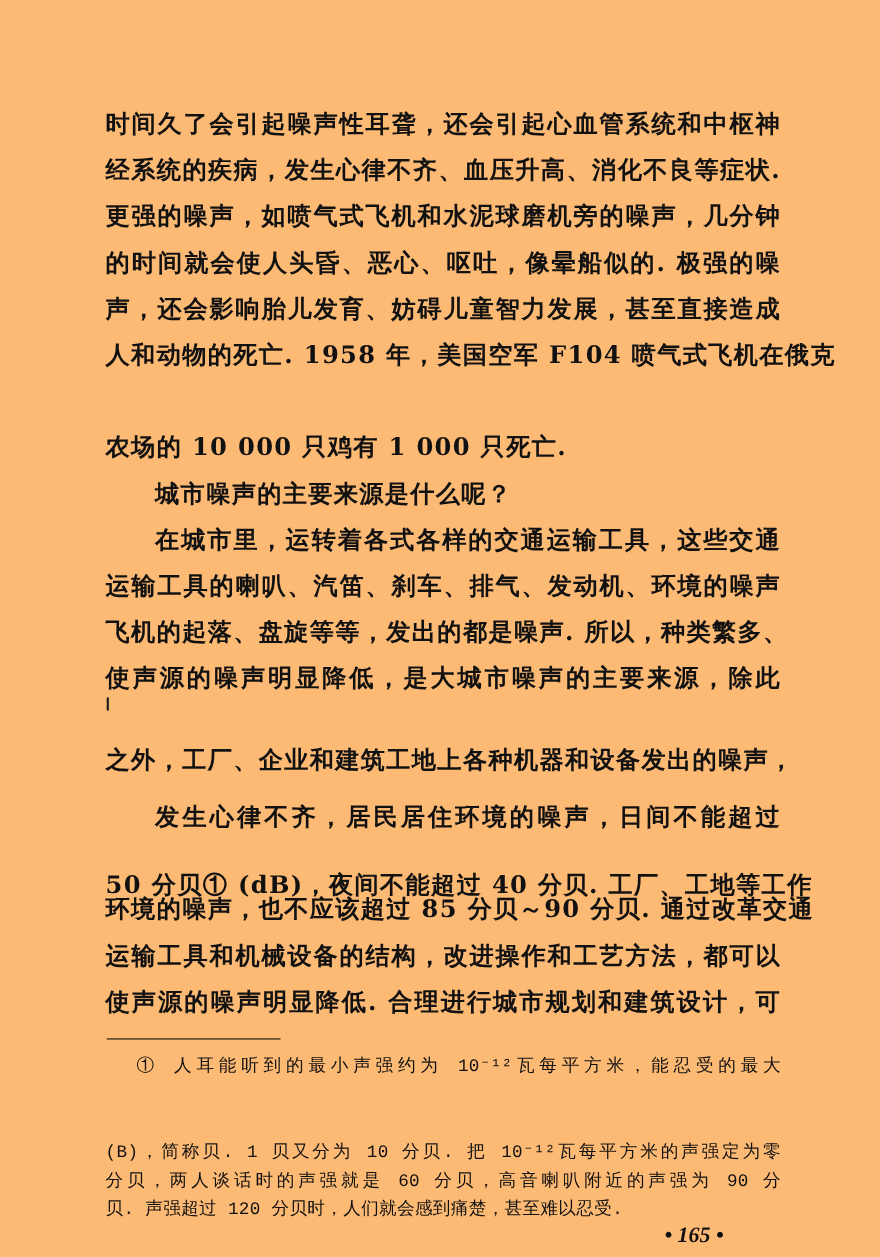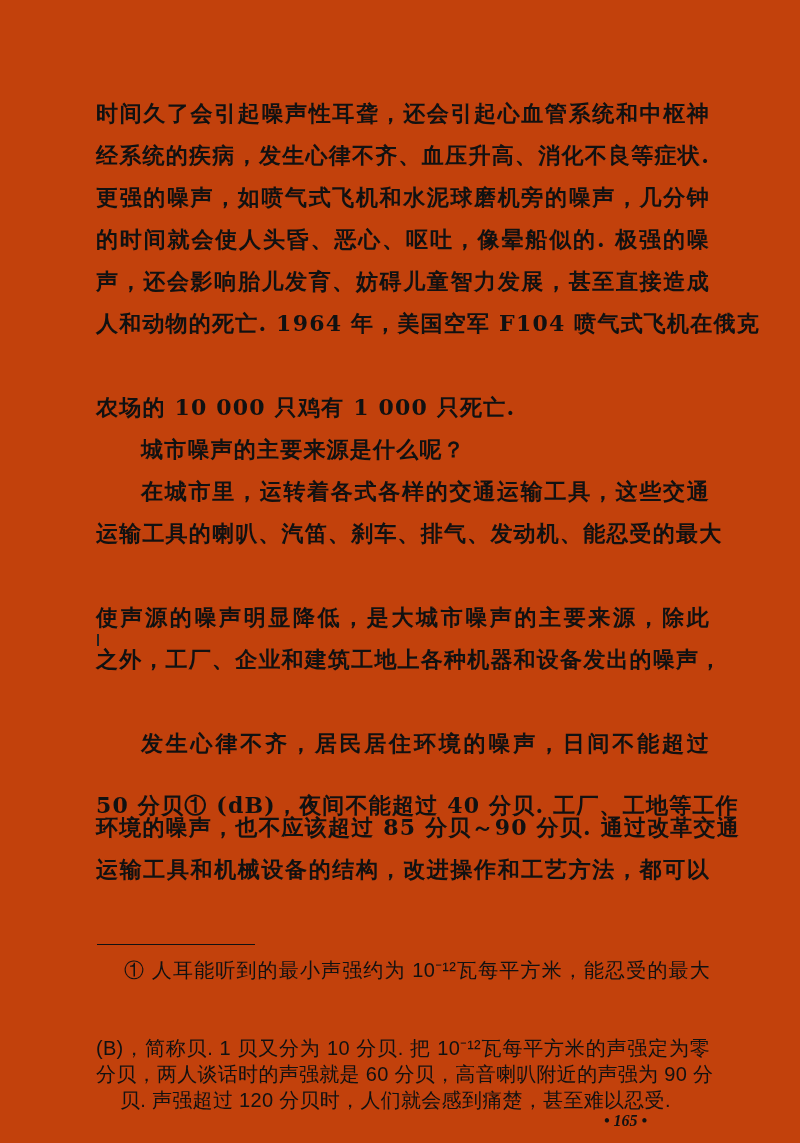--- a/index.html
+++ b/index.html
@@ -12,96 +12,98 @@
       height: 1143px;
       position: relative;
       overflow: hidden;
       font-family: "DejaVu Serif", "Liberation Serif", serif;
       color: #111111;
     }
     .page {
       position: absolute;
       left: 0; top: 0;
       width: 800px; height: 1143px;
-      background: #c2410c;
+      background: #fdba74;
     }
     .line {
       position: absolute;
       left: 96px;
       width: 614px;
       font-size: 22px;
       line-height: 30px;
       height: 30px;
       white-space: nowrap;
       font-weight: bold;
       letter-spacing: 1.2px;
       text-align: justify;
       text-align-last: justify;
     }
     .line.indent { left: 141px; width: 569px; }
     .line.last { text-align-last: left; }
     .fn {
       position: absolute;
       left: 96px;
       width: 614px;
-      font-size: 20px;
+      font-size: 16px;
       line-height: 24px;
       height: 24px;
       white-space: nowrap;
       text-align: justify;
       text-align-last: justify;
-      font-family: Liberation Sans, sans-serif;
+      font-family: Liberation Mono, monospace;
       letter-spacing: 0.3px;
     }
     .fn.indent { left: 124px; width: 586px; }
-    .fn.last { text-align-last: left; margin-left: 24px; }
+    .fn.last { text-align-last: left; }
     .rule {
       position: absolute;
       left: 97px;
       top: 882px;
       width: 158px;
       height: 0;
       border-top: 1.5px solid #111;
     }
     .pagenum {
       position: absolute;
       left: 604px;
       top: 1066px;
-      font-size: 16px;
+      font-size: 20px;
       font-style: italic;
       font-family: "Liberation Serif", "DejaVu Serif", serif;
       font-weight: bold;
       white-space: nowrap;
     }
     .stray {
       position: absolute;
       background: #222;
     }
   </style>
 </head>
 <body>
 
 <div class="page">
 
   <div class="line" style="top:98px">时间久了会引起噪声性耳聋，还会引起心血管系统和中枢神</div>
   <div class="line" style="top:140px">经系统的疾病，发生心律不齐、血压升高、消化不良等症状.</div>
   <div class="line" style="top:182px">更强的噪声，如喷气式飞机和水泥球磨机旁的噪声，几分钟</div>
   <div class="line" style="top:224px">的时间就会使人头昏、恶心、呕吐，像晕船似的. 极强的噪</div>
   <div class="line" style="top:266px">声，还会影响胎儿发育、妨碍儿童智力发展，甚至直接造成</div>
-  <div class="line" style="top:308px">人和动物的死亡. 1964 年，美国空军 F104 喷气式飞机在俄克</div>
+  <div class="line" style="top:308px">人和动物的死亡. 1958 年，美国空军 F104 喷气式飞机在俄克</div>
   <div class="line last" style="top:392px">农场的 10 000 只鸡有 1 000 只死亡.</div>
   <div class="line indent last" style="top:434px">城市噪声的主要来源是什么呢？</div>
   <div class="line indent" style="top:476px">在城市里，运转着各式各样的交通运输工具，这些交通</div>
-  <div class="line" style="top:518px">运输工具的喇叭、汽笛、刹车、排气、发动机、能忍受的最大</div>
+  <div class="line" style="top:518px">运输工具的喇叭、汽笛、刹车、排气、发动机、环境的噪声</div>
+  <div class="line" style="top:560px">飞机的起落、盘旋等等，发出的都是噪声. 所以，种类繁多、</div>
   <div class="line" style="top:602px">使声源的噪声明显降低，是大城市噪声的主要来源，除此</div>
-  <div class="line" style="top:644px">之外，工厂、企业和建筑工地上各种机器和设备发出的噪声，</div>
+  <div class="line" style="top:676px">之外，工厂、企业和建筑工地上各种机器和设备发出的噪声，</div>
   <div class="line indent" style="top:728px">发生心律不齐，居民居住环境的噪声，日间不能超过</div>
   <div class="line" style="top:790px">50 分贝① (dB)，夜间不能超过 40 分贝. 工厂、工地等工作</div>
   <div class="line" style="top:812px">环境的噪声，也不应该超过 85 分贝～90 分贝. 通过改革交通</div>
   <div class="line" style="top:854px">运输工具和机械设备的结构，改进操作和工艺方法，都可以</div>
+  <div class="line" style="top:896px">使声源的噪声明显降低. 合理进行城市规划和建筑设计，可</div>
 
   <div class="stray" style="left:97px;top:634px;width:2px;height:12px;"></div>
 
   <div class="rule" style="top:944px"></div>
 
   <div class="fn indent" style="top:958px">①  人耳能听到的最小声强约为 10⁻¹²瓦每平方米，能忍受的最大</div>
   <div class="fn" style="top:1036px">(B)，简称贝. 1 贝又分为 10 分贝. 把 10⁻¹²瓦每平方米的声强定为零</div>
   <div class="fn" style="top:1062px">分贝，两人谈话时的声强就是 60 分贝，高音喇叭附近的声强为 90 分</div>
   <div class="fn last" style="top:1088px">贝. 声强超过 120 分贝时，人们就会感到痛楚，甚至难以忍受.</div>
 

